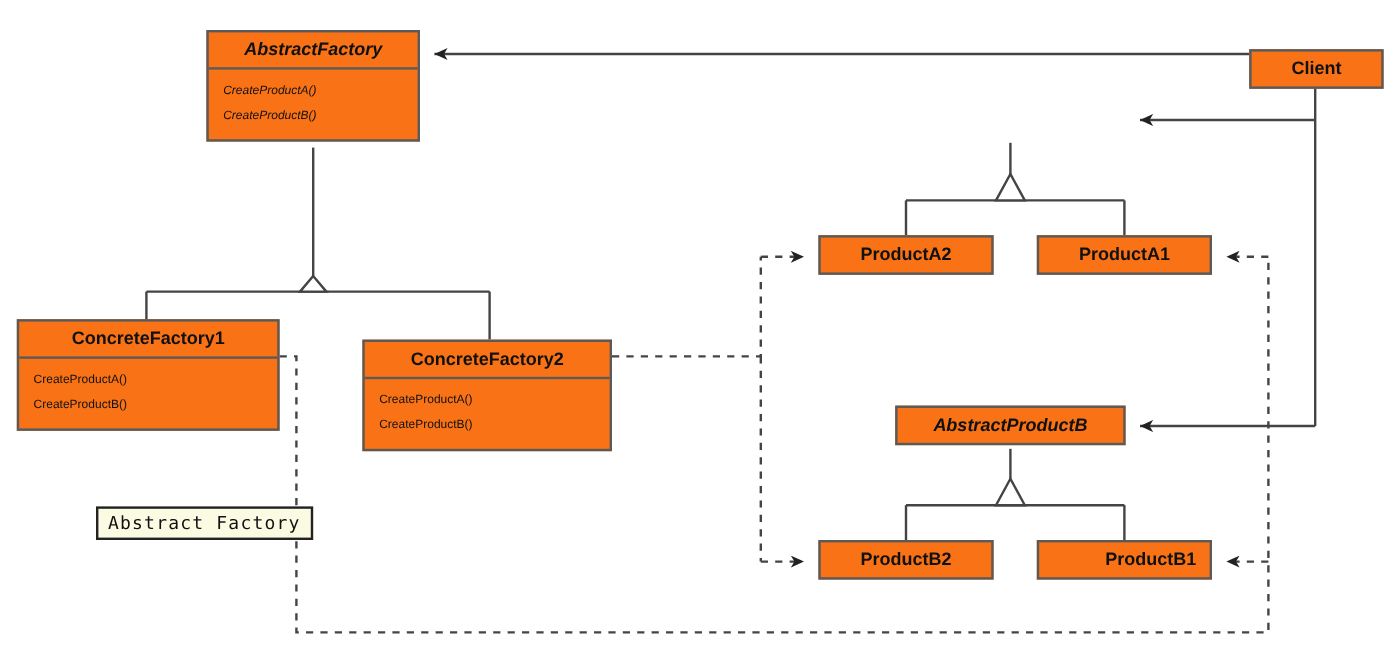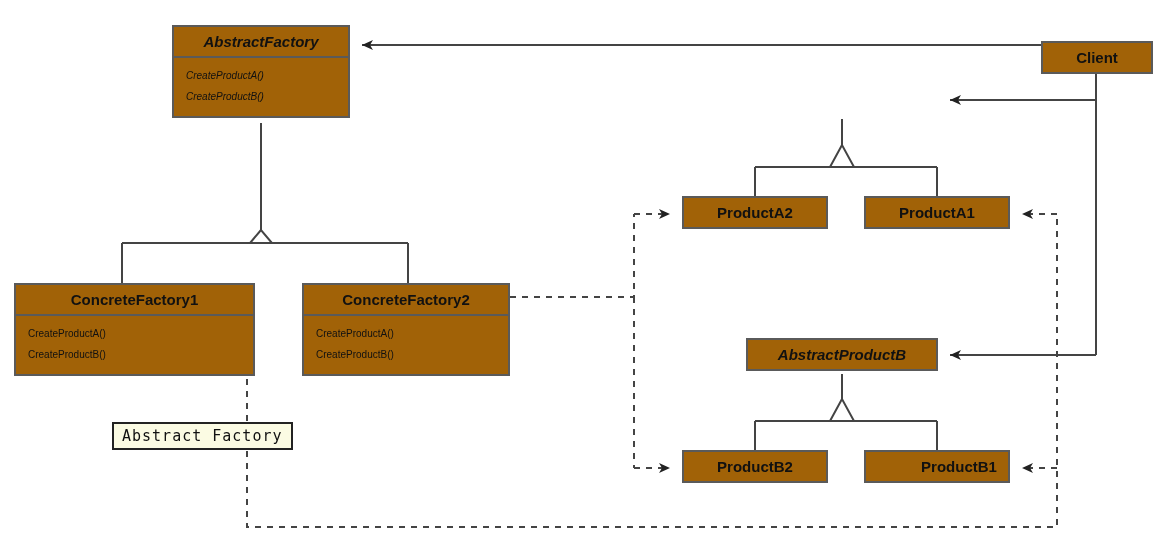--- a/index.html
+++ b/index.html
@@ -18,21 +18,21 @@
   #edge-layer {
     position: absolute;
     left: 0;
     top: 0;
     width: 1160px;
     height: 539px;
   }
   .uml-class {
     position: absolute;
     box-sizing: border-box;
-    background: #a16207;
+    background: #f97316;
     border: 2px solid #5a5a5a;
     z-index: 3;
   }
   .uml-name {
     text-align: center;
     font-size: 15px;
     font-weight: bold;
     color: #111111;
     padding: 6px 10px 6px 10px;
     white-space: nowrap;
@@ -62,21 +62,20 @@
     background: #fbfbe3;
     border: 2px solid #222222;
     font-family: "DejaVu Sans Mono", "Liberation Mono", monospace;
     font-size: 15px;
     letter-spacing: 1px;
     color: #111111;
     text-align: center;
     padding: 3px 8px;
     white-space: nowrap;
     z-index: 4;
-    margin-left: 32px;
   }
 </style>
 </head>
 <body>
 
 <div id="diagram-root">
 
   <svg id="edge-layer" width="1160" height="539" viewBox="0 0 1160 539" xmlns="http://www.w3.org/2000/svg">
     <defs>
       <marker id="solid-arrow" markerWidth="12" markerHeight="10" refX="11" refY="5" orient="auto" markerUnits="userSpaceOnUse">
@@ -131,21 +130,21 @@
 
   <div class="uml-class" style="left:172px; top:25px; width:178px;">
     <div class="uml-name abstract">AbstractFactory</div>
     <div class="uml-divider"></div>
     <div class="uml-ops">
       <div class="uml-op abstract">CreateProductA()</div>
       <div class="uml-op abstract">CreateProductB()</div>
     </div>
   </div>
 
-  <div class="uml-class" style="left:14px; top:283px; width:241px;">
+  <div class="uml-class" style="left:14px; top:266px; width:219px;">
     <div class="uml-name">ConcreteFactory1</div>
     <div class="uml-divider"></div>
     <div class="uml-ops">
       <div class="uml-op">CreateProductA()</div>
       <div class="uml-op">CreateProductB()</div>
     </div>
   </div>
 
   <div class="uml-class" style="left:302px; top:283px; width:208px;">
     <div class="uml-name">ConcreteFactory2</div>

